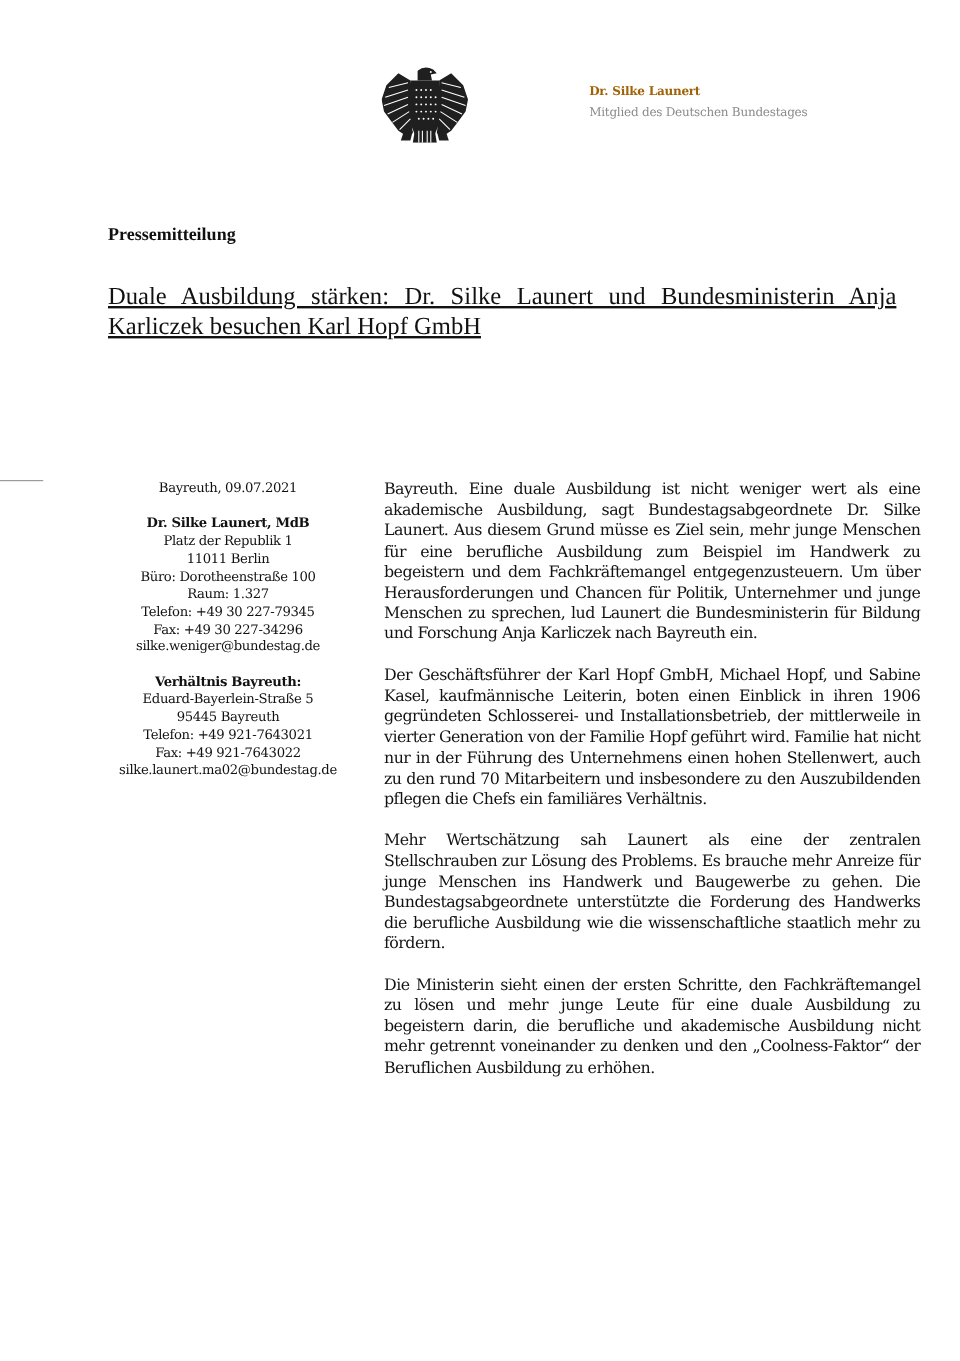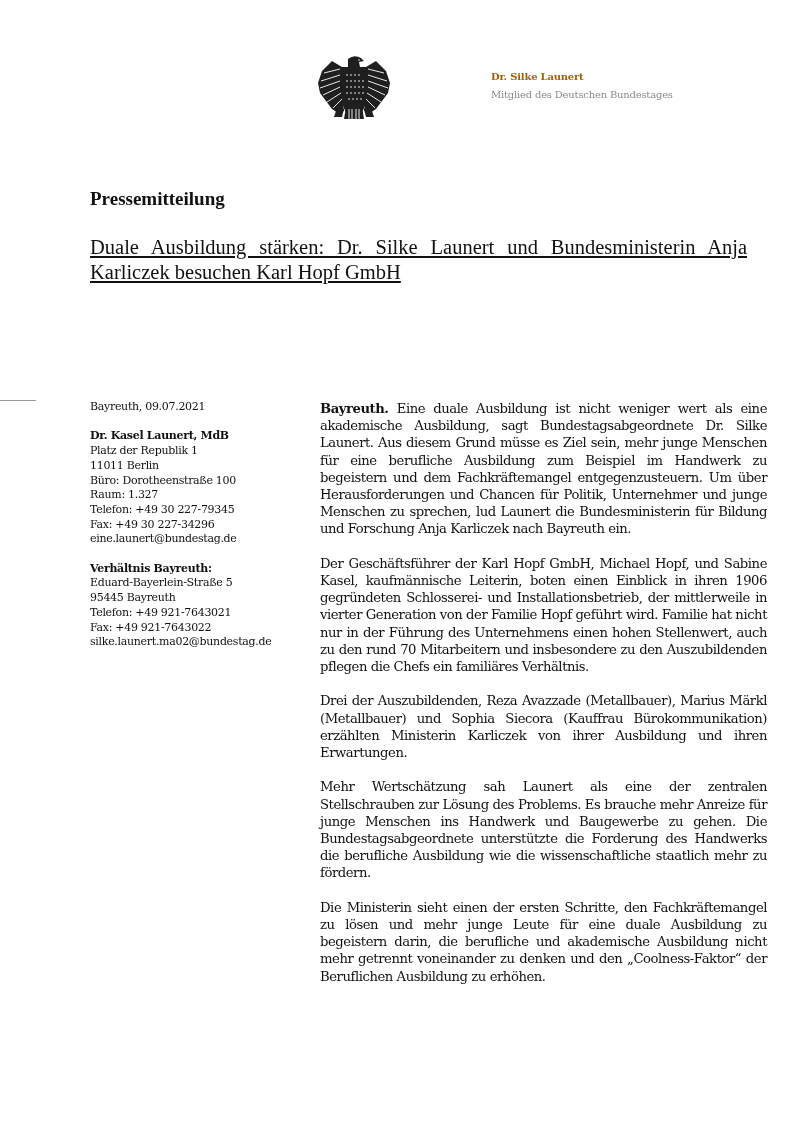--- a/index.html
+++ b/index.html
@@ -15,46 +15,46 @@
     font-size: 10px; font-weight: bold; color: #a16207;
     font-family: "DejaVu Serif", serif; letter-spacing: -0.2px;
   }
   .hdr-sub {
     position: absolute; left: 491px; top: 89px;
     font-size: 10px; color: #8a8a8a;
     font-family: "DejaVu Serif", serif; letter-spacing: -0.2px;
   }
   .doc-type {
     position: absolute; left: 90px; top: 188px;
-    font-size: 19px; font-weight: bold; color: #111;
+    font-size: 15px; font-weight: bold; color: #111;
     font-family: "Liberation Serif", serif;
   }
   .headline {
     position: absolute; left: 90px; top: 235px; width: 657px;
     font-size: 20.5px; line-height: 25px; color: #111;
     font-family: "Liberation Serif", serif; text-align: justify; text-decoration: underline;
   }
   .fold-mark {
     position: absolute; left: 0; top: 400px; width: 36px; height: 1px;
     background: #9a9a9a;
   }
   .sidebar {
     position: absolute; left: 90px; top: 400px; width: 200px;
     font-size: 11px; line-height: 14.7px; color: #111;
-    font-family: "DejaVu Serif", serif; letter-spacing: -0.3px;
+    font-family: "DejaVu Serif", serif; letter-spacing: -0.3px; text-align: center;
   }
   .sidebar .gap { height: 14.7px; }
   .sidebar .bold { font-weight: bold; }
   .body-text {
     position: absolute; left: 320px; top: 400px; width: 447px;
     font-size: 13.2px; line-height: 17.2px; color: #111;
     font-family: "DejaVu Serif", serif; letter-spacing: -0.45px;
   }
   .body-text p { margin: 0 0 17.2px 0; text-align: justify; }
-  .body-text .lead { font-weight: bold; }
+  .body-text .lead { font-weight: normal; }
 </style>
 </head>
 <body>
 
 <div class="logo">
   <svg width="72" height="64" viewBox="0 0 72 64">
     <g fill="#1f1f1f">
 
       <path d="M24 12 L14 6 L4 16 L0 28 L2 38 L8 46 L14 54 L20 58 L26 56 L24 40 Z"></path>
 
@@ -120,36 +120,35 @@
 <div class="hdr-sub">Mitglied des Deutschen Bundestages</div>
 
 <div class="doc-type">Pressemitteilung</div>
 <div class="headline">Duale Ausbildung stärken: Dr. Silke Launert und Bundesministerin Anja Karliczek besuchen Karl Hopf GmbH</div>
 
 <div class="fold-mark"></div>
 
 <div class="sidebar">
   <div>Bayreuth, 09.07.2021</div>
   <div class="gap"></div>
-  <div class="bold">Dr. Kasel Launert, MdB</div>
+  <div class="bold">Dr. Silke Launert, MdB</div>
   <div>Platz der Republik 1</div>
   <div>11011 Berlin</div>
   <div>Büro: Dorotheenstraße 100</div>
   <div>Raum: 1.327</div>
   <div>Telefon: +49 30 227-79345</div>
   <div>Fax: +49 30 227-34296</div>
-  <div>eine.launert@bundestag.de</div>
+  <div>silke.weniger@bundestag.de</div>
   <div class="gap"></div>
   <div class="bold">Verhältnis Bayreuth:</div>
   <div>Eduard-Bayerlein-Straße 5</div>
   <div>95445 Bayreuth</div>
   <div>Telefon: +49 921-7643021</div>
   <div>Fax: +49 921-7643022</div>
   <div>silke.launert.ma02@bundestag.de</div>
 </div>
 
 <div class="body-text">
   <p><span class="lead">Bayreuth.</span> <span>Eine duale Ausbildung ist nicht weniger wert als eine akademische Ausbildung, sagt Bundestagsabgeordnete Dr. Silke Launert. Aus diesem Grund müsse es Ziel sein, mehr junge Menschen für eine berufliche Ausbildung zum Beispiel im Handwerk zu begeistern und dem Fachkräftemangel entgegenzusteuern. Um über Herausforderungen und Chancen für Politik, Unternehmer und junge Menschen zu sprechen, lud Launert die Bundesministerin für Bildung und Forschung Anja Karliczek nach Bayreuth ein.</span></p>
   <p>Der Geschäftsführer der Karl Hopf GmbH, Michael Hopf, und Sabine Kasel, kaufmännische Leiterin, boten einen Einblick in ihren 1906 gegründeten Schlosserei- und Installationsbetrieb, der mittlerweile in vierter Generation von der Familie Hopf geführt wird. Familie hat nicht nur in der Führung des Unternehmens einen hohen Stellenwert, auch zu den rund 70 Mitarbeitern und insbesondere zu den Auszubildenden pflegen die Chefs ein familiäres Verhältnis.</p>
-  <p>Drei der Auszubildenden, Reza Avazzade (Metallbauer), Marius Märkl (Metallbauer) und Sophia Siecora (Kauffrau Bürokommunikation) erzählten Ministerin Karliczek von ihrer Ausbildung und ihren Erwartungen.</p>
   <p>Mehr Wertschätzung sah Launert als eine der zentralen Stellschrauben zur Lösung des Problems. Es brauche mehr Anreize für junge Menschen ins Handwerk und Baugewerbe zu gehen. Die Bundestagsabgeordnete unterstützte die Forderung des Handwerks die berufliche Ausbildung wie die wissenschaftliche staatlich mehr zu fördern.</p>
   <p>Die Ministerin sieht einen der ersten Schritte, den Fachkräftemangel zu lösen und mehr junge Leute für eine duale Ausbildung zu begeistern darin, die berufliche und akademische Ausbildung nicht mehr getrennt voneinander zu denken und den „Coolness-Faktor“ der Beruflichen Ausbildung zu erhöhen.</p>
 </div>
 
 </body></html>

